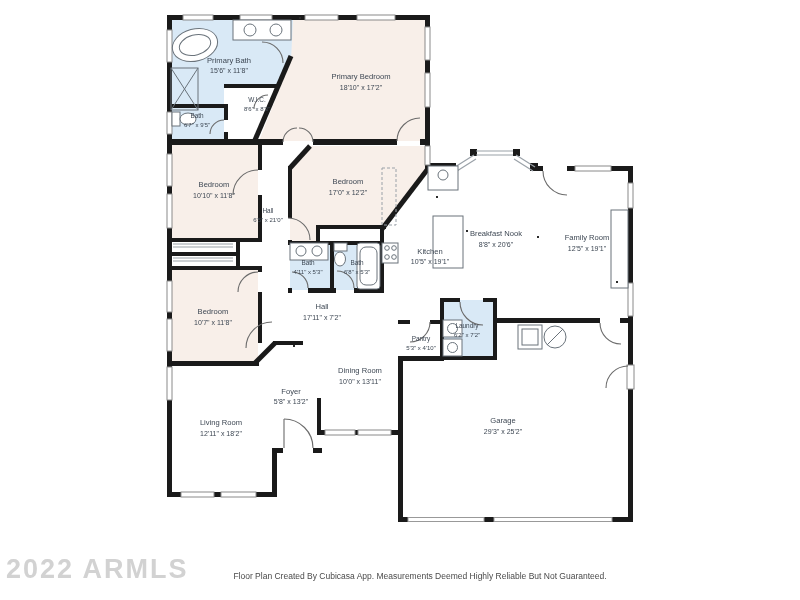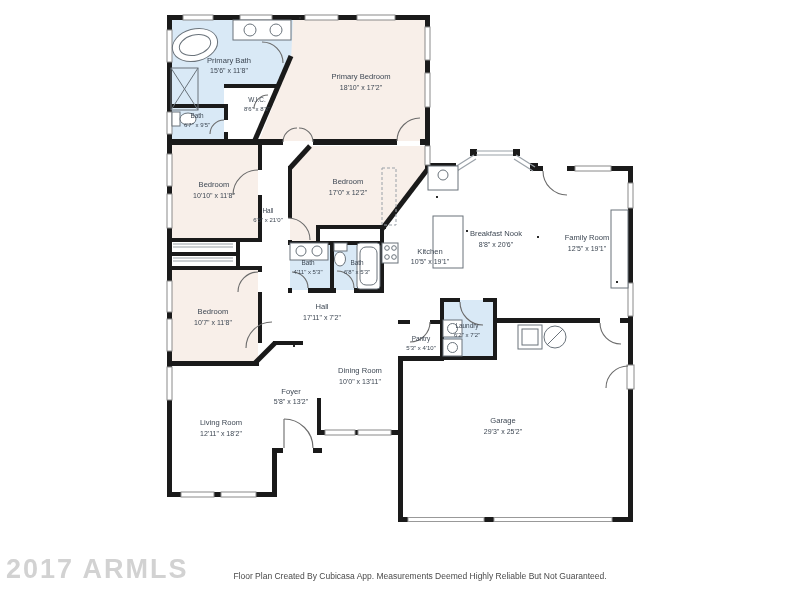--- a/index.html
+++ b/index.html
@@ -272,15 +272,15 @@
       <text class="lblB" x="360" y="384">10'0" x 13'11"</text>
       <text class="lblA" x="291" y="394">Foyer</text>
       <text class="lblB" x="291" y="404">5'8" x 13'2"</text>
       <text class="lblA" x="221" y="425">Living Room</text>
       <text class="lblB" x="221" y="436">12'11" x 18'2"</text>
       <text class="lblA" x="503" y="423">Garage</text>
       <text class="lblB" x="503" y="434">29'3" x 25'2"</text>
     </g>
   </svg>
 
-  <div id="watermark">2017 ARMLS</div>
+  <div id="watermark">2022 ARMLS</div>
   <div id="footer">Floor Plan Created By Cubicasa App. Measurements Deemed Highly Reliable But Not Guaranteed.</div>
 </div>
 
 </body></html>

